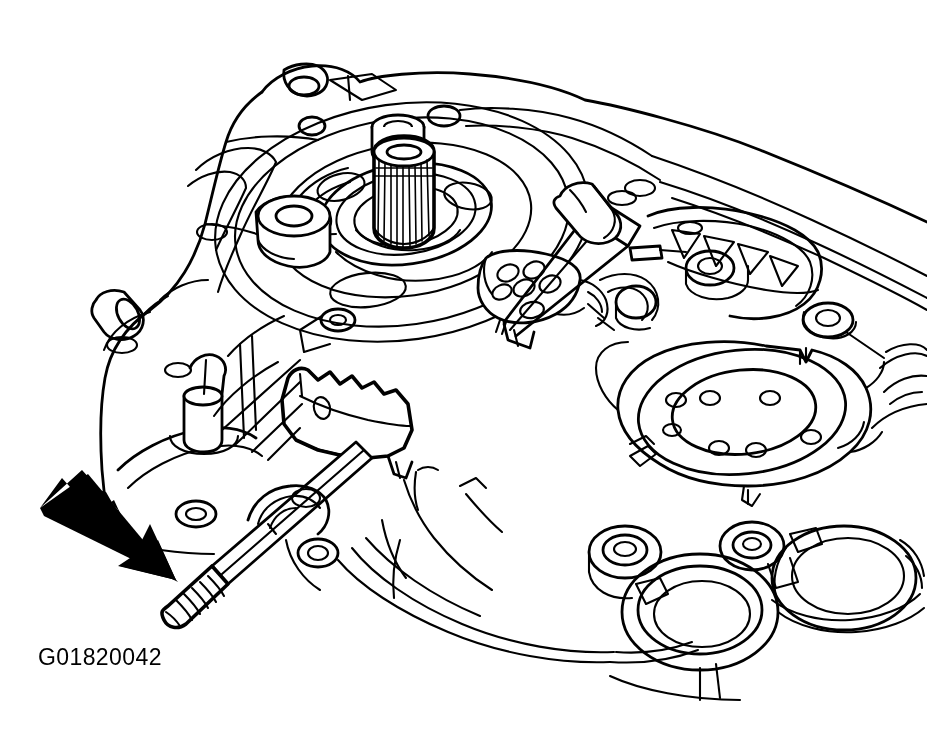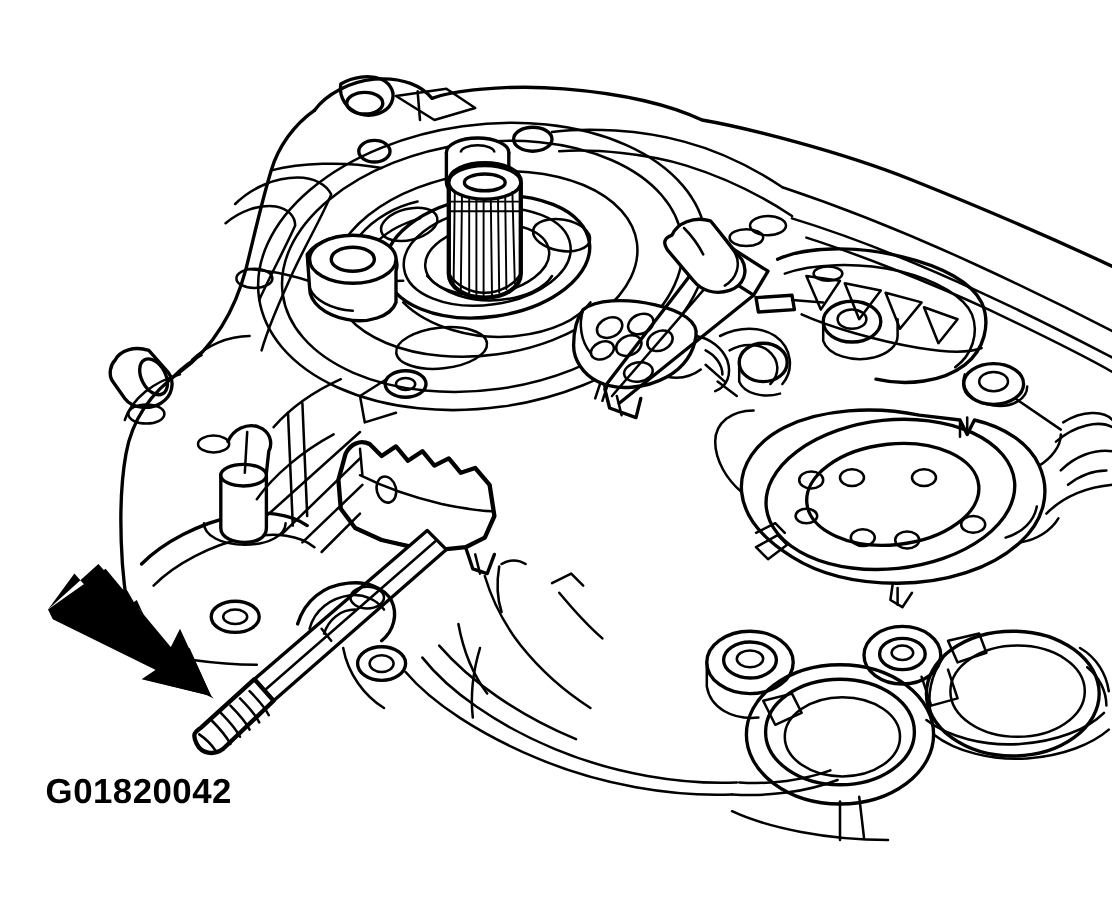--- a/index.html
+++ b/index.html
@@ -24,22 +24,22 @@
     top: 0;
     width: 927px;
     height: 750px;
     display: block;
   }
   #figure-caption {
     position: absolute;
     left: 38px;
     top: 646px;
     font-family: "Liberation Sans", sans-serif;
-    font-size: 29px;
-    font-weight: 700;
+    font-size: 23px;
+    font-weight: 400;
     letter-spacing: 0.4px;
     color: #000000;
     white-space: nowrap;
     line-height: 1;
   }
   .ln {
     fill: none;
     stroke: #000000;
     stroke-linecap: round;
     stroke-linejoin: round;

